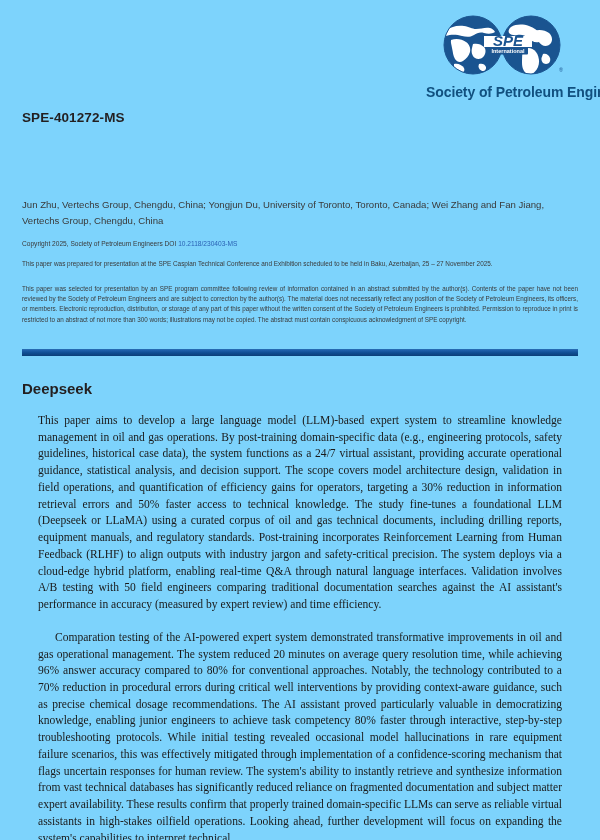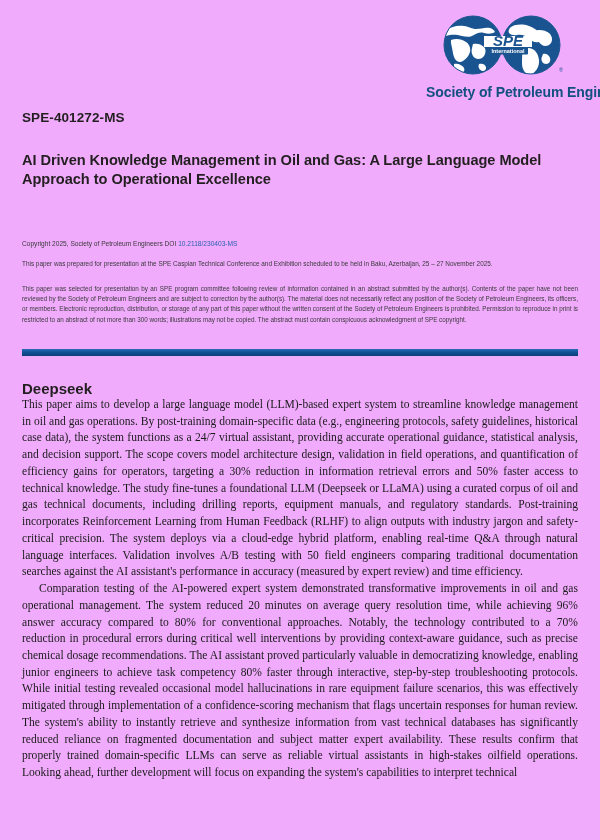--- a/index.html
+++ b/index.html
@@ -11,21 +11,21 @@
     width: 600px;
     height: 840px;
     position: relative;
     overflow: hidden;
     font-family: "Liberation Sans", sans-serif;
     color: #231f20;
   }
   .page {
     position: absolute;
     inset: 0;
-    background: #f0abfc;
+    background: #7dd3fc;
     padding: 0 22px;
     box-sizing: border-box;
   }
 
   
   .logo-block {
     position: absolute;
     top: 14px;
     right: 22px;
     width: 152px;
@@ -142,21 +142,21 @@
     top: 396px;
     left: 22px;
     right: 22px;
     font-family: "Liberation Serif", serif;
     font-size: 11.55px;
     line-height: 1.45;
     color: #1a1a1a;
     text-align: justify;
   }
   .abstract-body p {
-    margin: 0;
+    margin: 16px;
   }
   .abstract-body p + p {
     text-indent: 17px;
   }
 </style>
 </head>
 <body>
 
 <div class="page">
 
@@ -196,22 +196,22 @@
       <rect x="104" y="66" width="80" height="15" rx="2" fill="#1a5490"></rect>
       <text x="144" y="77.5" text-anchor="middle" font-family="Liberation Sans, sans-serif" font-size="11" font-weight="bold" fill="#ffffff">International</text>
 
       <text x="250" y="116" text-anchor="middle" font-family="Liberation Sans, sans-serif" font-size="11" fill="#1a5490">®</text>
     </svg>
     <div class="logo-tagline">Society of Petroleum Engineers</div>
   </div>
 
   <div class="paper-number">SPE-401272-MS</div>
 
-  <h1 class="title">AI Driven Knowledge Management in Oil and Gas: A Large Language Model Approach to Operational Excellence</h1>
-
+
+  <div class="authors">Jun Zhu, Vertechs Group, Chengdu, China; Yongjun Du, University of Toronto, Toronto, Canada; Wei Zhang and Fan Jiang, Vertechs Group, Chengdu, China</div>
 
   <div class="copyright">
     <span>Copyright 2025, Society of Petroleum Engineers DOI </span><span class="doi-link">10.2118/230403-MS</span>
   </div>
 
   <div class="conference">This paper was prepared for presentation at the SPE Caspian Technical Conference and Exhibition scheduled to be held in Baku, Azerbaijan, 25 – 27 November 2025.</div>
 
   <div class="disclaimer">This paper was selected for presentation by an SPE program committee following review of information contained in an abstract submitted by the author(s). Contents of the paper have not been reviewed by the Society of Petroleum Engineers and are subject to correction by the author(s). The material does not necessarily reflect any position of the Society of Petroleum Engineers, its officers, or members. Electronic reproduction, distribution, or storage of any part of this paper without the written consent of the Society of Petroleum Engineers is prohibited. Permission to reproduce in print is restricted to an abstract of not more than 300 words; illustrations may not be copied. The abstract must contain conspicuous acknowledgment of SPE copyright.</div>
 
   <div class="blue-rule"></div>

